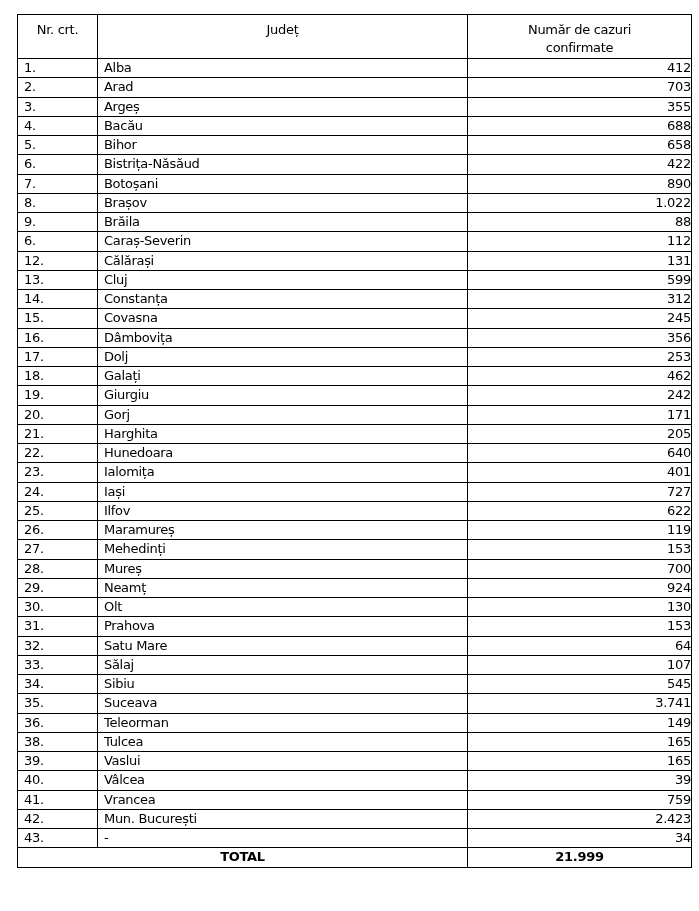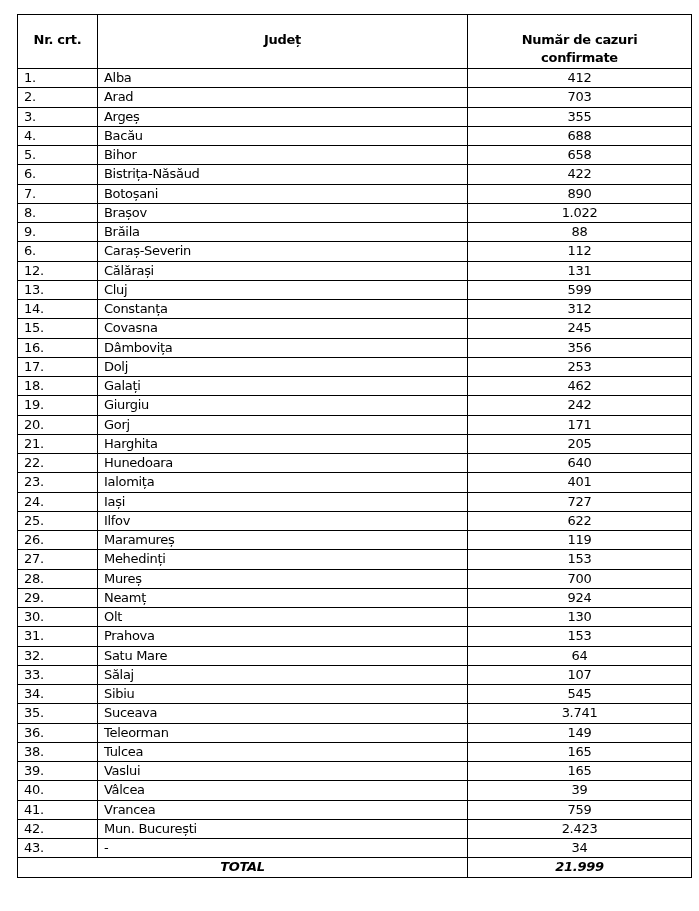--- a/index.html
+++ b/index.html
@@ -6,26 +6,26 @@
   body { width: 699px; height: 911px; position: relative; overflow: hidden;
          font-family: "DejaVu Sans", sans-serif; color: #000; }
   table { position: absolute; left: 17px; top: 14px; border-collapse: collapse;
           width: 674px; table-layout: fixed; }
   col.c1 { width: 80px; }
   col.c2 { width: 370px; }
   col.c3 { width: 224px; }
   td, th { border: 1px solid #000; padding: 0 0 0 6px; font-size: 13px;
            line-height: 18.25px; height: 18.25px; white-space: nowrap; overflow: hidden;
            letter-spacing: -0.3px; transform-origin: left; }
-  th { font-weight: bold; vertical-align: top; line-height: 18px; height: 37px; padding-top: 16px; }
+  th { font-weight: normal; vertical-align: top; line-height: 18px; height: 37px; padding-top: 6px; }
   th.h1 { text-align: center; padding-left: 0; }
   th.h2 { padding-left: 0; }
   th.h3 { text-align: center; padding-left: 0; }
-  td.num { text-align: center; padding-left: 0; margin-top: 44px; }
-  tr.total td { font-weight: bold; text-align: center; padding-left: 0; font-style: italic; }
+  td.num { text-align: right; padding-left: 0; margin-top: 44px; }
+  tr.total td { font-weight: bold; text-align: center; padding-left: 0; }
 </style>
 </head>
 <body>
 
 <table>
   <colgroup>
       <col class="c1">
       <col class="c2">
       <col class="c3">
     </colgroup>

